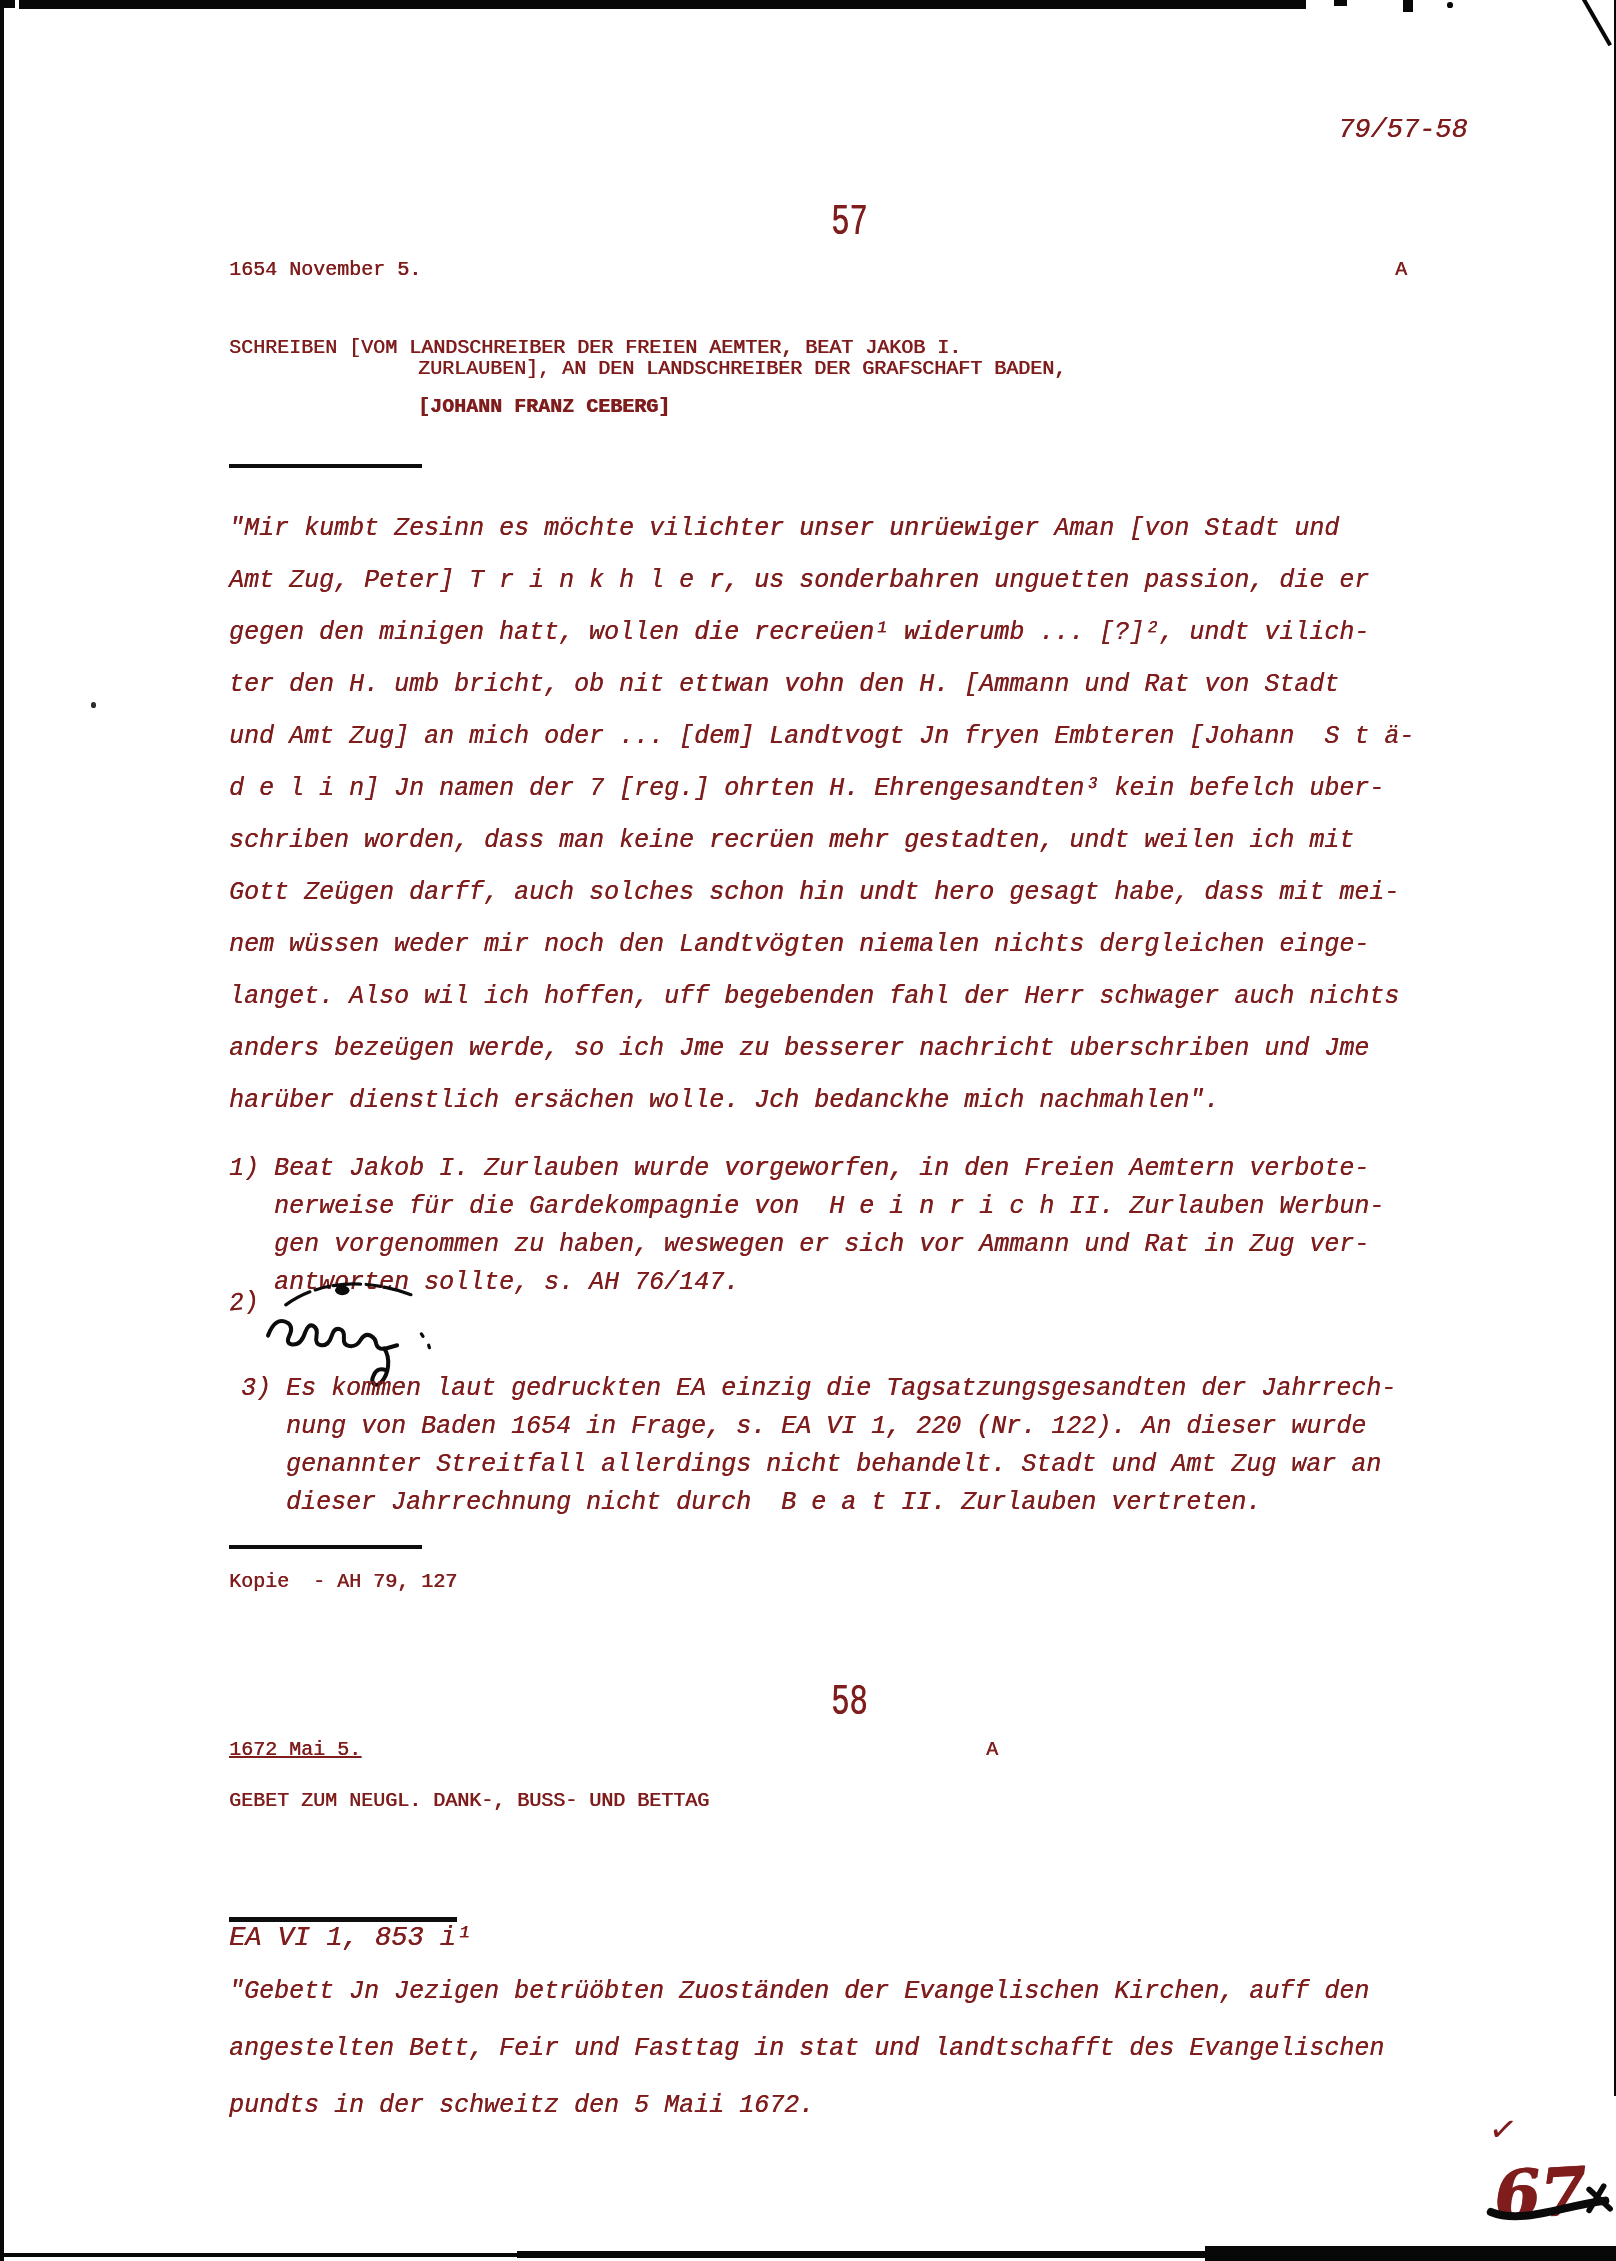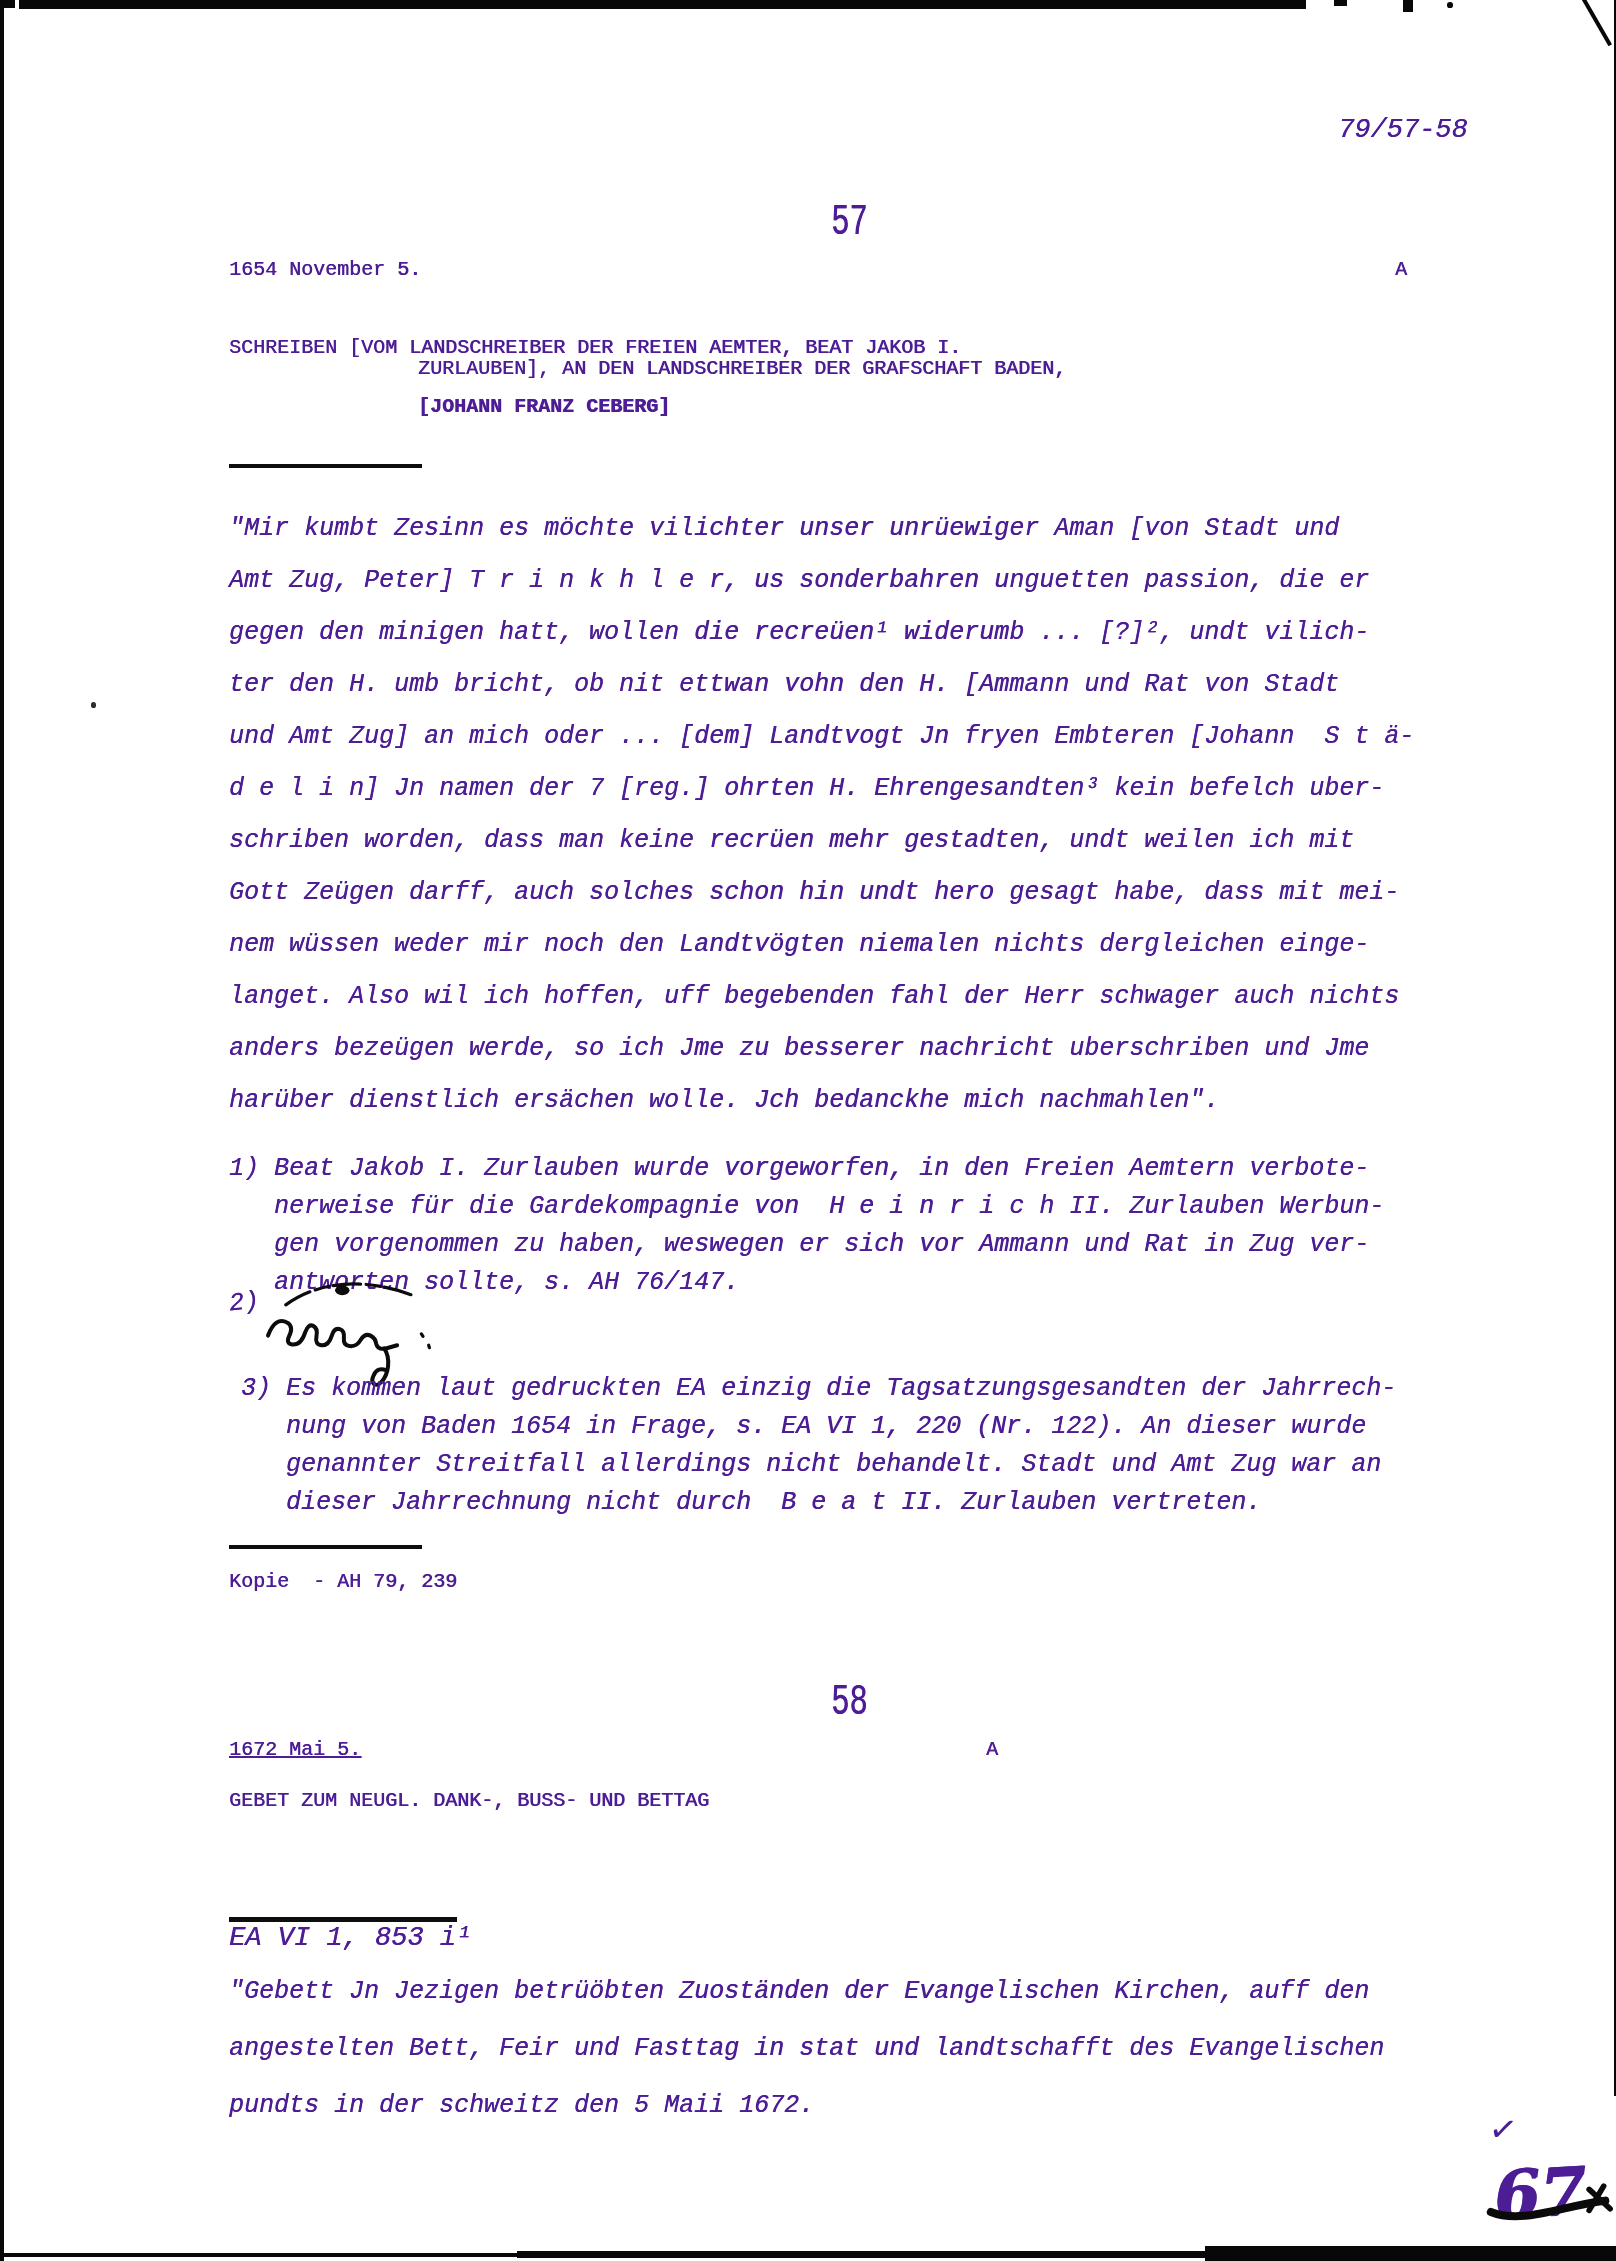--- a/index.html
+++ b/index.html
@@ -2,21 +2,21 @@
 <html style="font-size:13px"><head>
 <meta charset="utf-8">
 <style>
   html,body{margin:0;padding:0;background:#e8e8e8;}
   .page{
     position:relative;
     width:1617px;height:2261px;
     background:#ffffff;
     overflow:hidden;
     font-family:"Liberation Mono", monospace;
-    color:#4c1d95;
+    color:#7f1d1d;
   }
   .t{position:absolute;white-space:pre;line-height:1;}
   
   .up{font-size:20px;letter-spacing:0;text-shadow:0.6px 0 0 currentColor;}
   
   .it{font-style:italic;font-size:25px;text-shadow:0.3px 0 0 currentColor;}
   .it33{font-style:italic;font-size:27px;text-shadow:0.4px 0 0 currentColor;}
   
   .secnum{font-size:45px;transform:scaleX(0.68);transform-origin:left top;text-shadow:0.6px 0 0 currentColor;}
   .quote{line-height:52px;}
@@ -103,21 +103,21 @@
     </g>
   </svg>
 
   <div class="t it fn3" style="left:229px;top:1370px;">3) Es kommen laut gedruckten EA einzig die Tagsatzungsgesandten der Jahrrech-
    nung von Baden 1654 in Frage, s. EA VI 1, 220 (Nr. 122). An dieser wurde
    genannter Streitfall allerdings nicht behandelt. Stadt und Amt Zug war an
    dieser Jahrrechnung nicht durch  B e a t II. Zurlauben vertreten.</div>
 
   <div class="rule" style="left:229px;top:1545px;width:193px;height:4px;"></div>
 
-  <div class="t up" style="left:229px;top:1572px;">Kopie  - AH 79, 239</div>
+  <div class="t up" style="left:229px;top:1572px;">Kopie  - AH 79, 127</div>
 
   <div class="t secnum" style="left:831px;top:1680px;">58</div>
 
   <div class="t up" style="left:229px;top:1740px;text-decoration:underline;">1672 Mai 5.</div>
   <div class="t up" style="left:986px;top:1740px;">A</div>
 
   <div class="t up" style="left:229px;top:1791px;">GEBET ZUM NEUGL. DANK-, BUSS- UND BETTAG</div>
 
   <div class="t it33" style="left:229px;top:1925px;">EA VI 1, 853 i¹</div>
 

